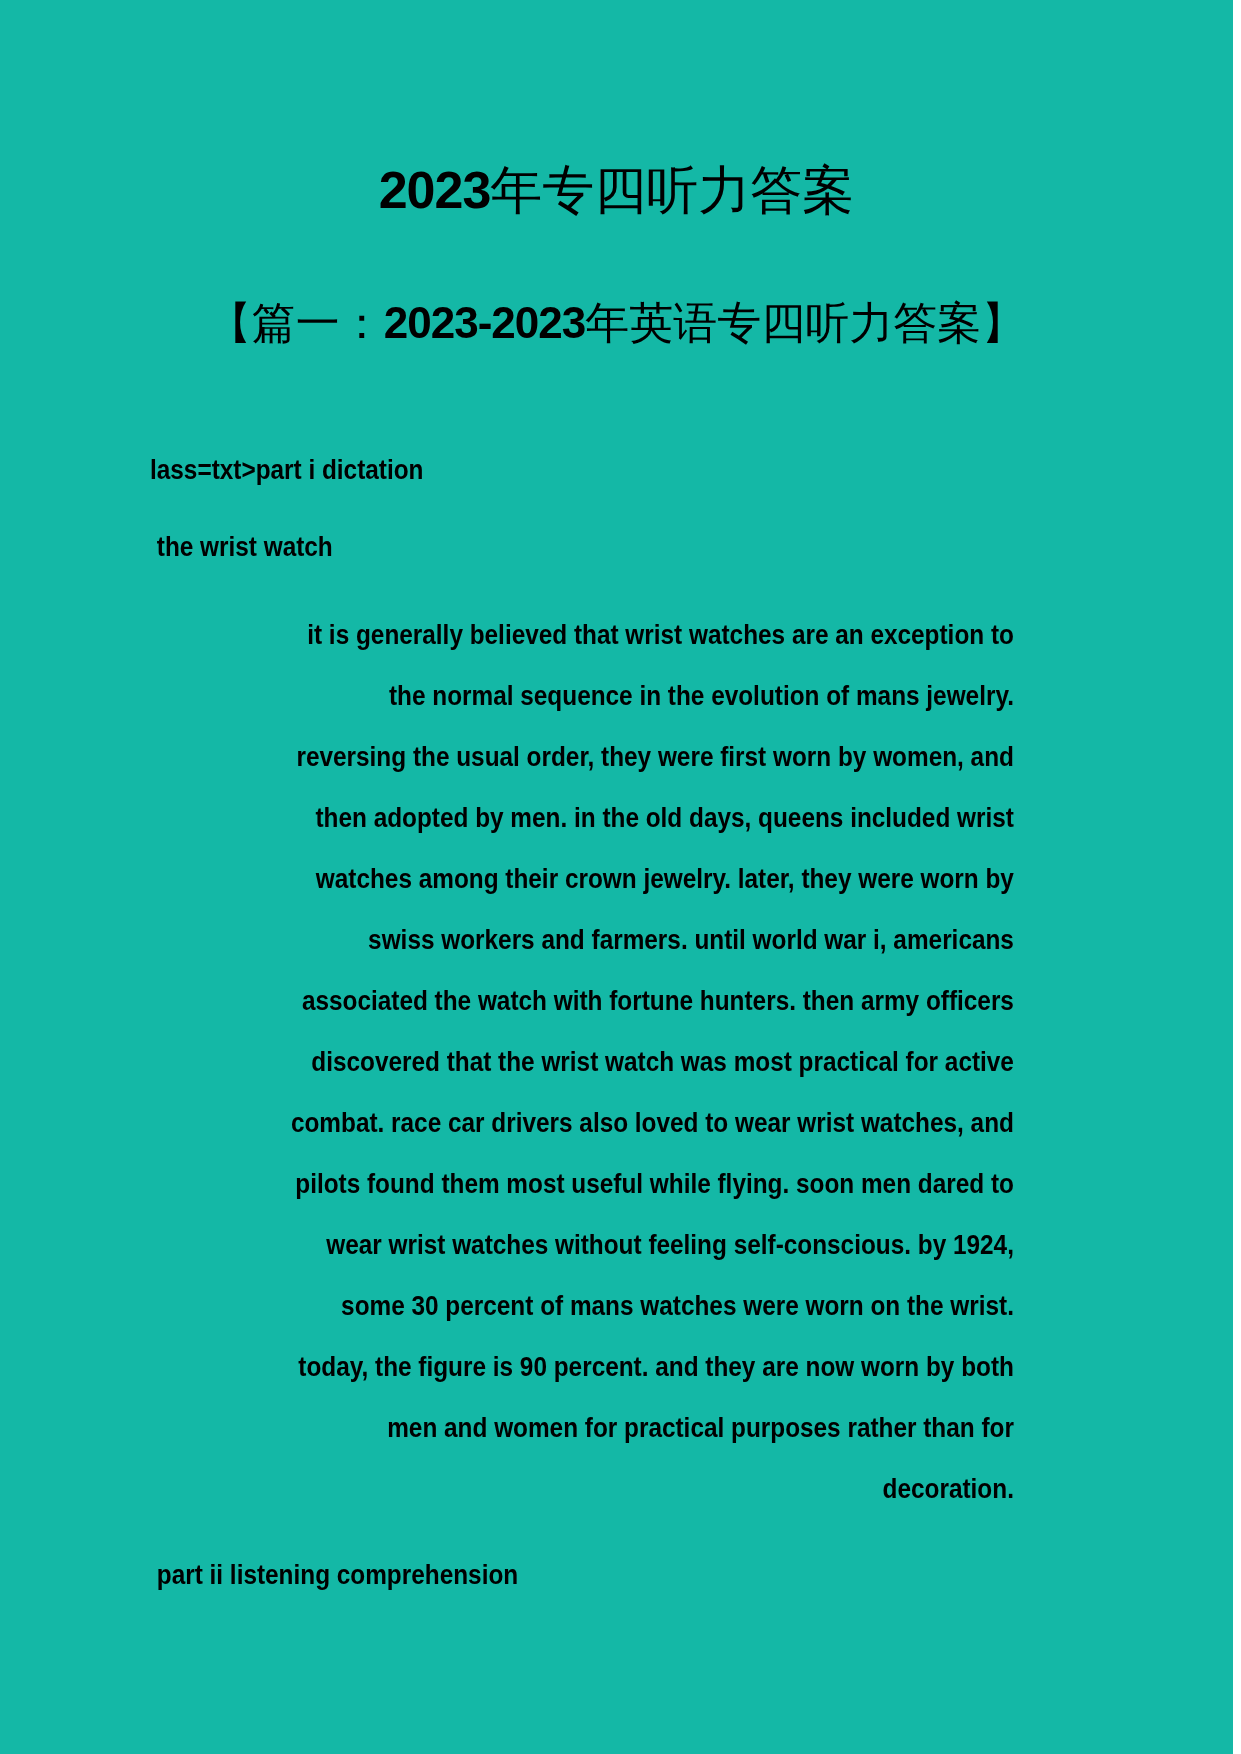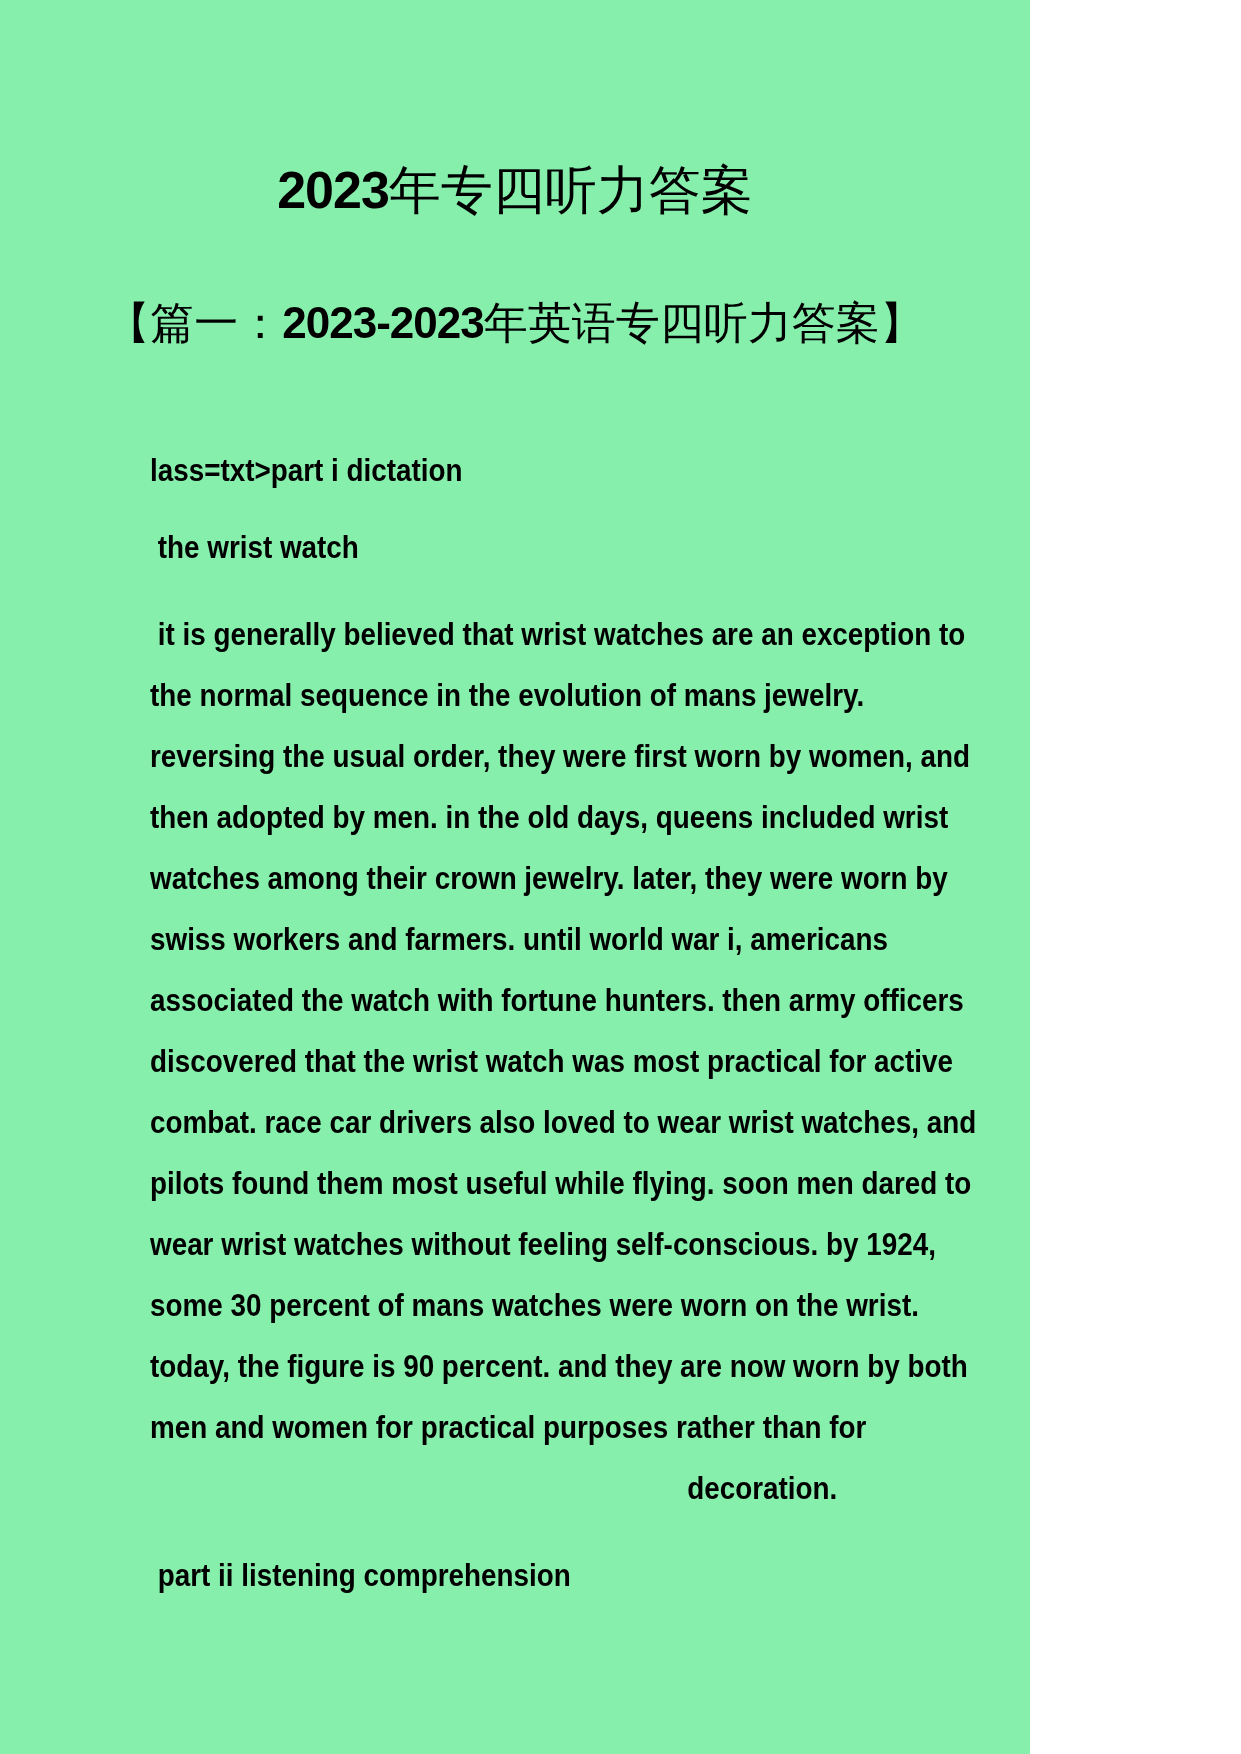--- a/index.html
+++ b/index.html
@@ -2,23 +2,23 @@
 <html><head>
 <meta charset="utf-8">
 <style>
   html, body {
     margin: 0;
     padding: 0;
     background: #ffffff;
   }
   .page {
     position: relative;
-    width: 1030px;
+    width: 1233px;
     height: 1754px;
-    background: #86efac;
+    background: #14b8a6;
     color: #000000;
     overflow: hidden;
   }
   .doc-title {
     margin: 155px 0 0 0;
     text-align: center;
     font-size: 52px;
     line-height: 70px;
     font-family: "Liberation Serif", "DejaVu Serif", serif;
     color: #000000;
@@ -40,21 +40,21 @@
   }
   .doc-subtitle .num {
     font-family: "Liberation Sans", "DejaVu Sans", sans-serif;
     font-weight: bold;
     letter-spacing: -1px;
   }
   .body-text {
     margin: 16px 90px 0 150px;
     font-family: "Liberation Sans", "DejaVu Sans", sans-serif;
     font-weight: bold;
-    font-size: 32px;
+    font-size: 28px;
     color: #000000;
   }
   .line {
     white-space: pre;
     transform: scaleX(0.87);
     transform-origin: 0 50%;
   }
   .meta-line {
     margin-top: 100px;
     line-height: 34px;

